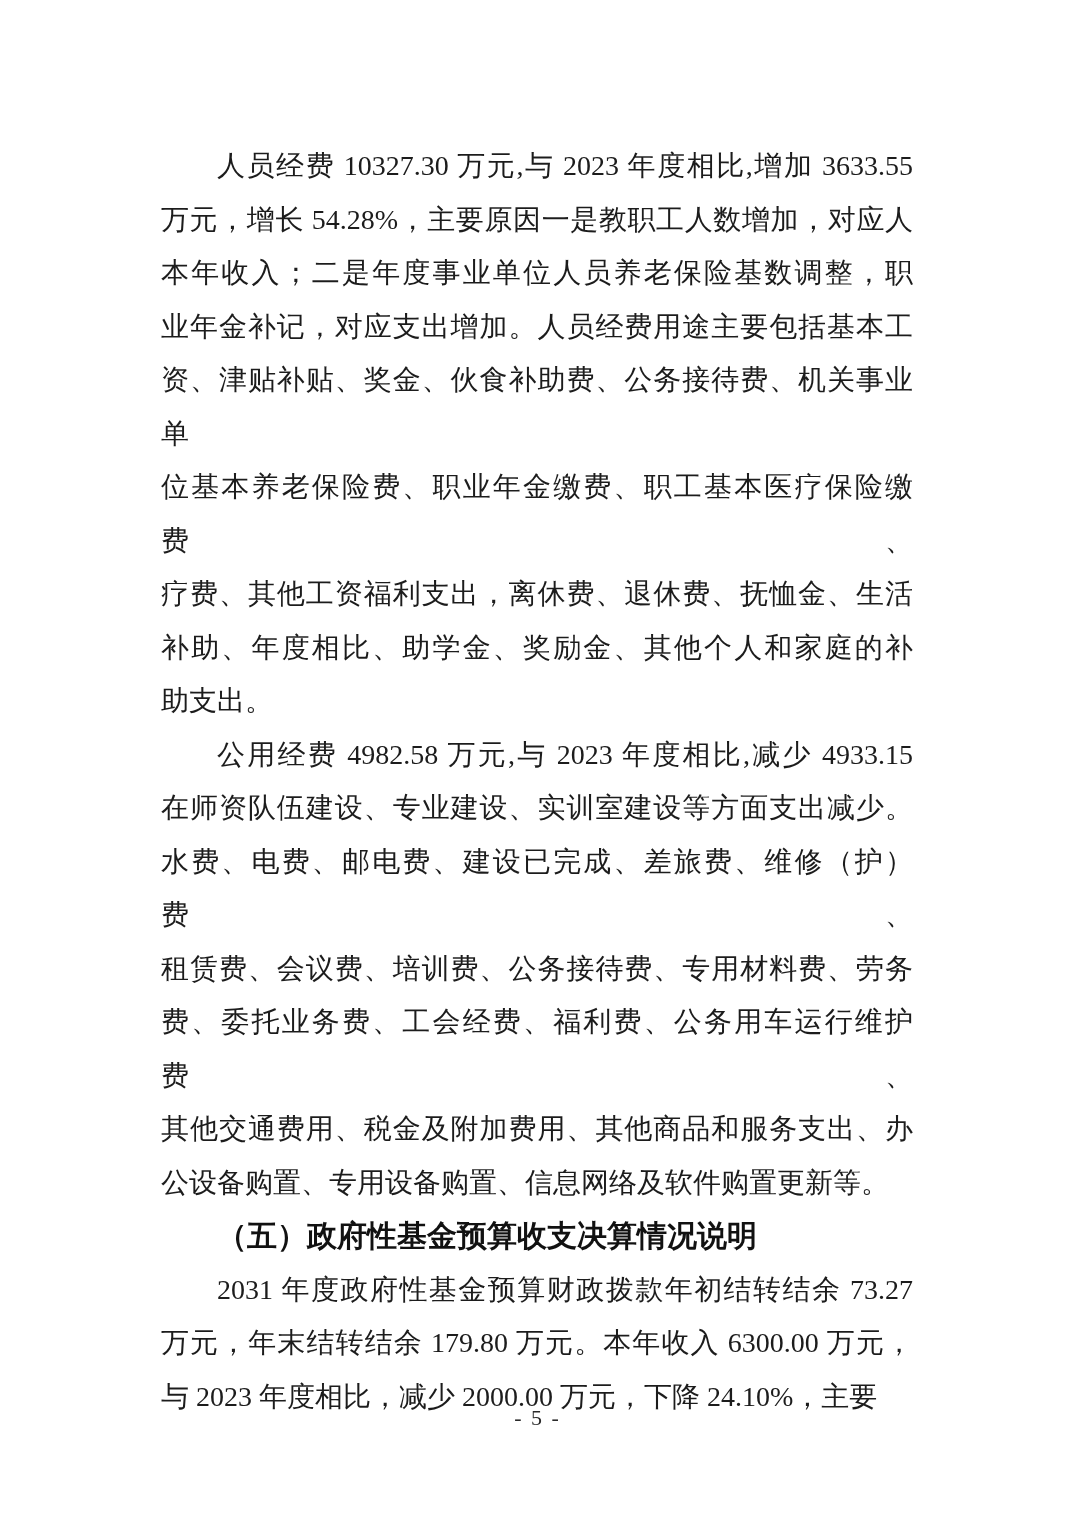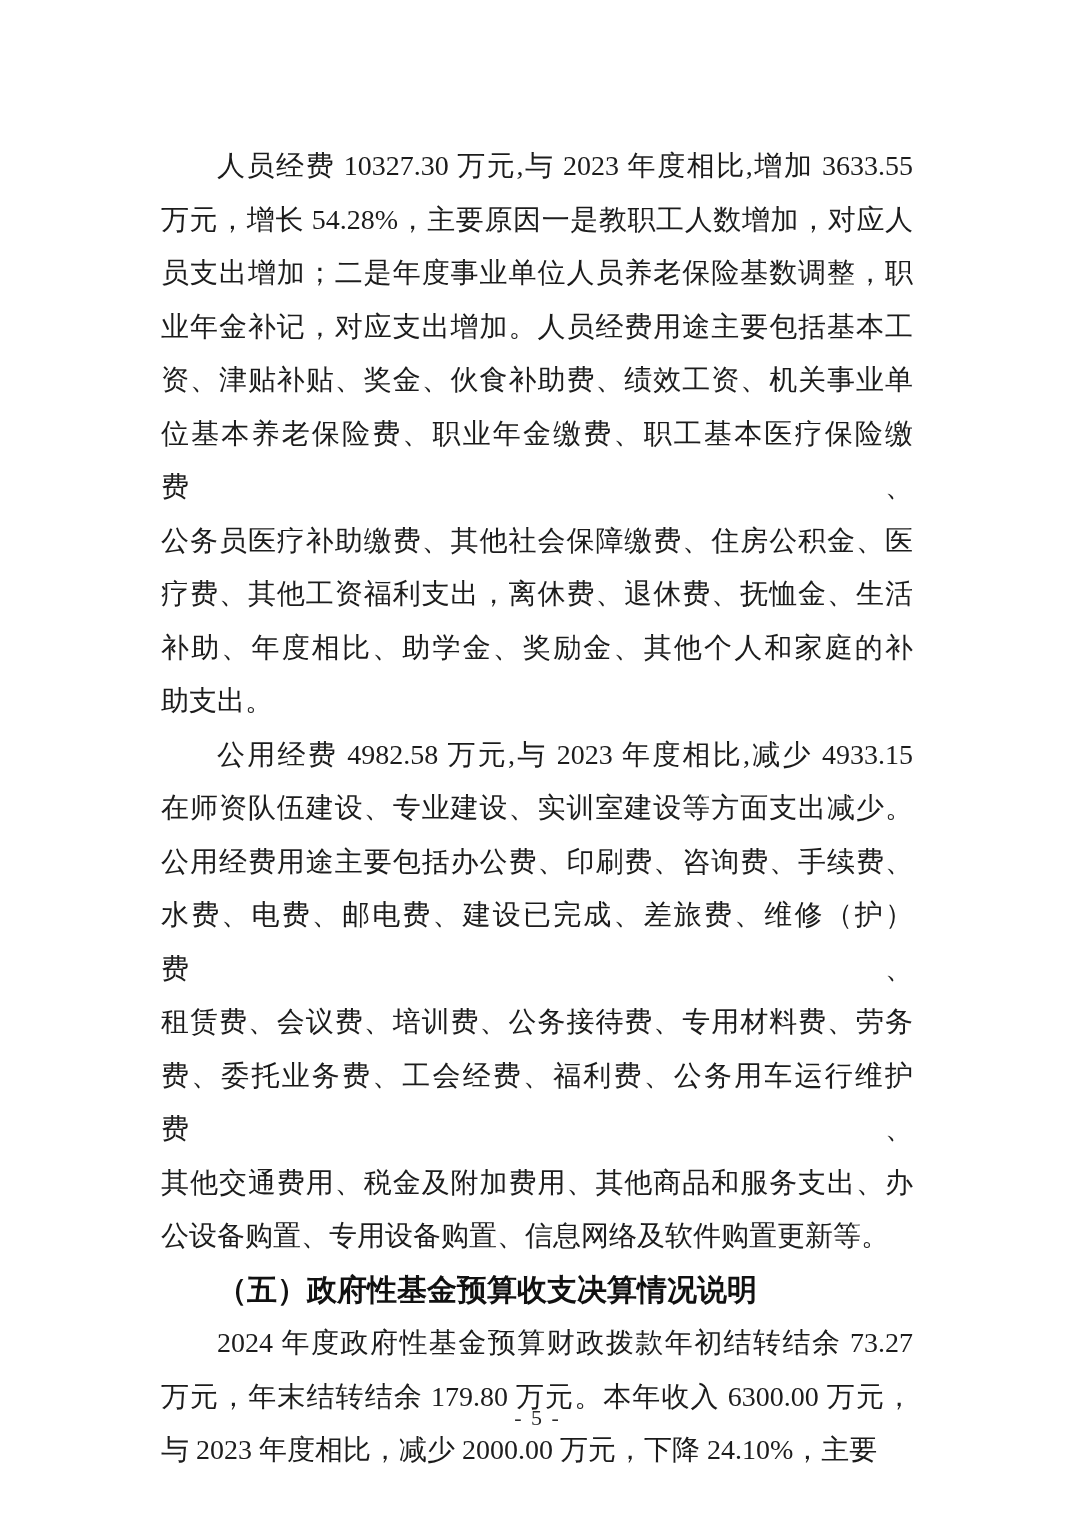--- a/index.html
+++ b/index.html
@@ -62,41 +62,39 @@
   }
 </style>
 </head>
 <body>
 
 <div class="page">
   <main class="text-block">
 
     <p class="ln first">人员经费 10327.30 万元,与 2023 年度相比,增加 3633.55</p>
     <p class="ln">万元，增长 54.28%，主要原因一是教职工人数增加，对应人</p>
-    <p class="ln">员支出增加；二是年度事业单位人员养老保险基数调整，职</p>
+    <p class="ln">本年收入；二是年度事业单位人员养老保险基数调整，职</p>
     <p class="ln">业年金补记，对应支出增加。人员经费用途主要包括基本工</p>
-    <p class="ln">资、津贴补贴、奖金、伙食补助费、绩效工资、机关事业单</p>
+    <p class="ln">资、津贴补贴、奖金、伙食补助费、公务接待费、机关事业单</p>
     <p class="ln">位基本养老保险费、职业年金缴费、职工基本医疗保险缴费、</p>
-    <p class="ln">公务员医疗补助缴费、其他社会保障缴费、住房公积金、医</p>
     <p class="ln">疗费、其他工资福利支出，离休费、退休费、抚恤金、生活</p>
     <p class="ln">补助、年度相比、助学金、奖励金、其他个人和家庭的补</p>
     <p class="ln end">助支出。</p>
 
     <p class="ln first">公用经费 4982.58 万元,与 2023 年度相比,减少 4933.15</p>
     <p class="ln">在师资队伍建设、专业建设、实训室建设等方面支出减少。</p>
-    <p class="ln">公用经费用途主要包括办公费、印刷费、咨询费、手续费、</p>
     <p class="ln">水费、电费、邮电费、建设已完成、差旅费、维修（护）费、</p>
     <p class="ln">租赁费、会议费、培训费、公务接待费、专用材料费、劳务</p>
     <p class="ln">费、委托业务费、工会经费、福利费、公务用车运行维护费、</p>
     <p class="ln">其他交通费用、税金及附加费用、其他商品和服务支出、办</p>
     <p class="ln end">公设备购置、专用设备购置、信息网络及软件购置更新等。</p>
 
     <p class="ln head">（五）政府性基金预算收支决算情况说明</p>
 
-    <p class="ln first">2024 年度政府性基金预算财政拨款年初结转结余 73.27</p>
+    <p class="ln first">2031 年度政府性基金预算财政拨款年初结转结余 73.27</p>
     <p class="ln">万元，年末结转结余 179.80 万元。本年收入 6300.00 万元，</p>
     <p class="ln end">与 2023 年度相比，减少 2000.00 万元，下降 24.10%，主要</p>
 
   </main>
 
   <footer class="footer">
     <span class="page-num">- 5 -</span>
   </footer>
 </div>
 

